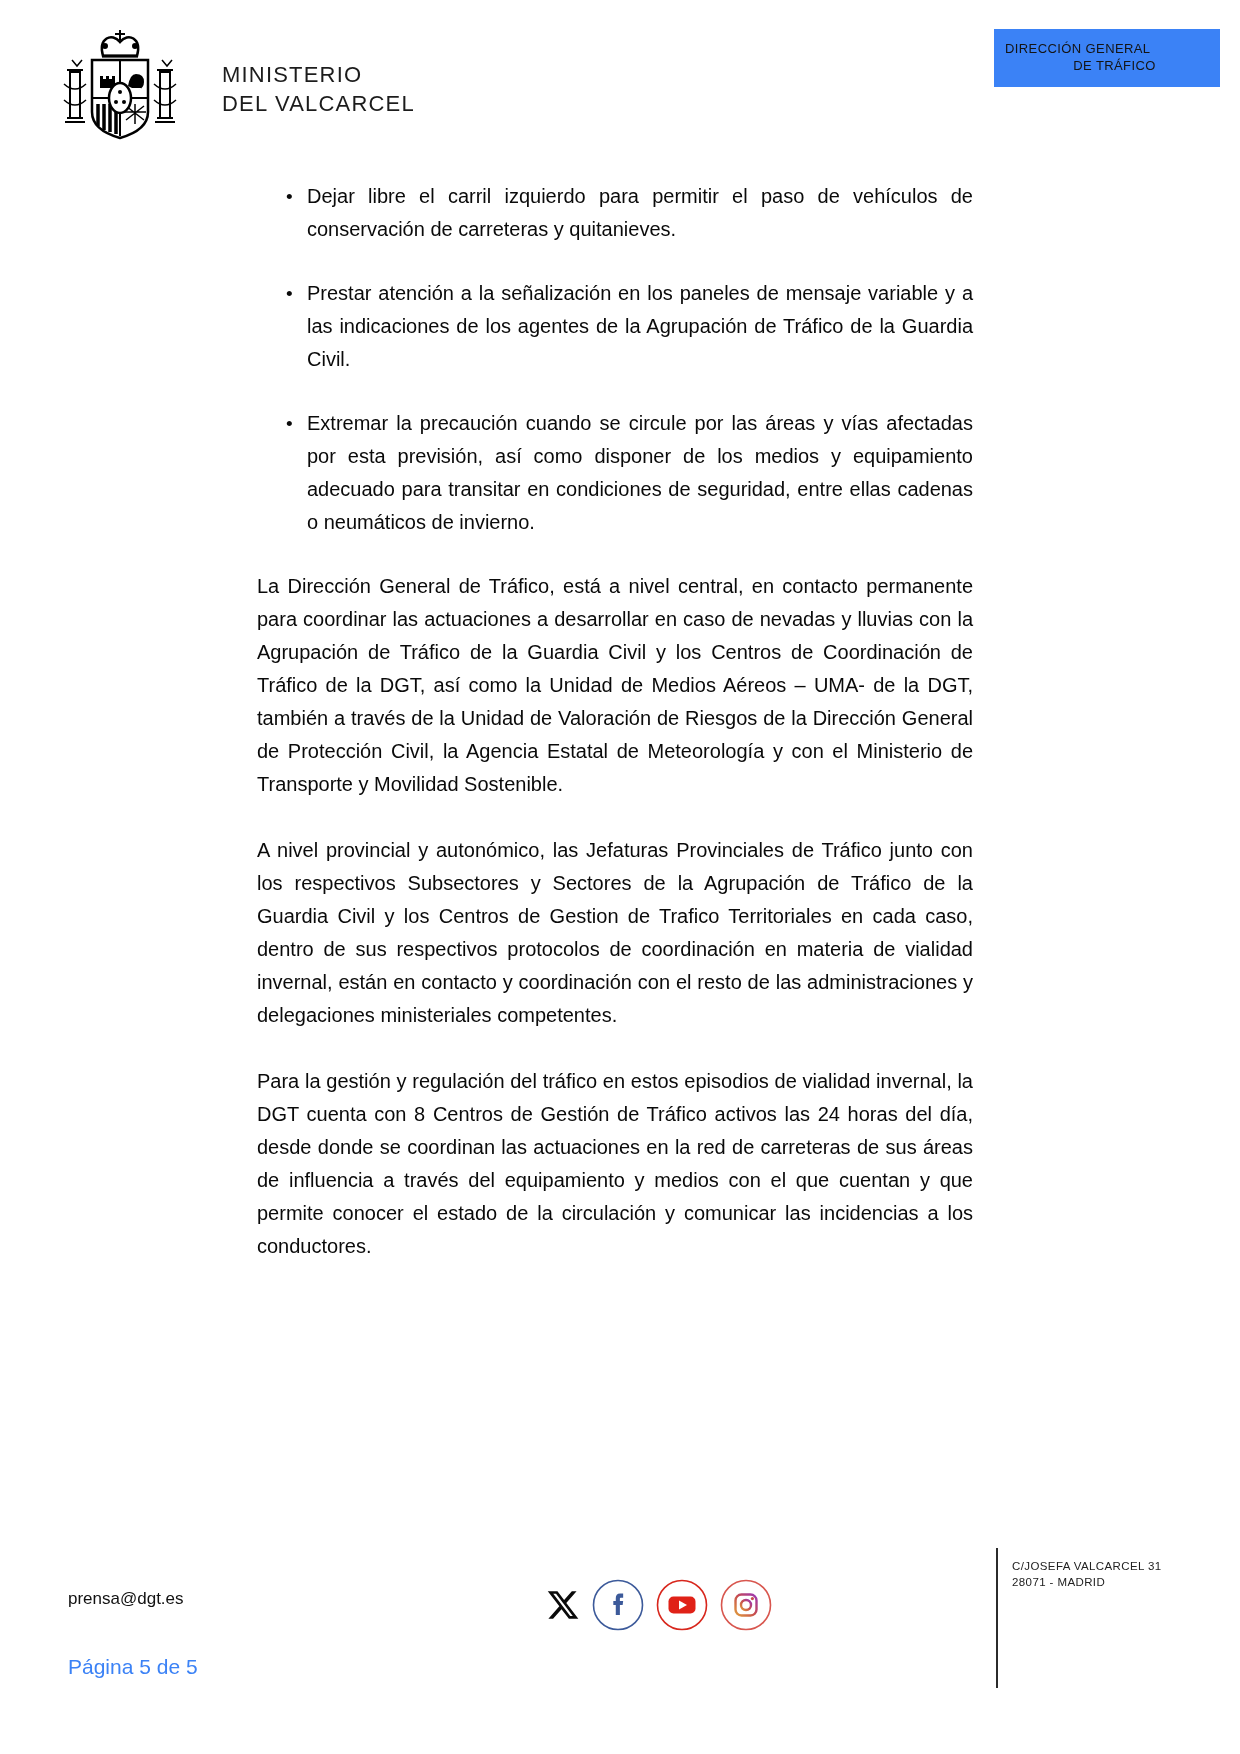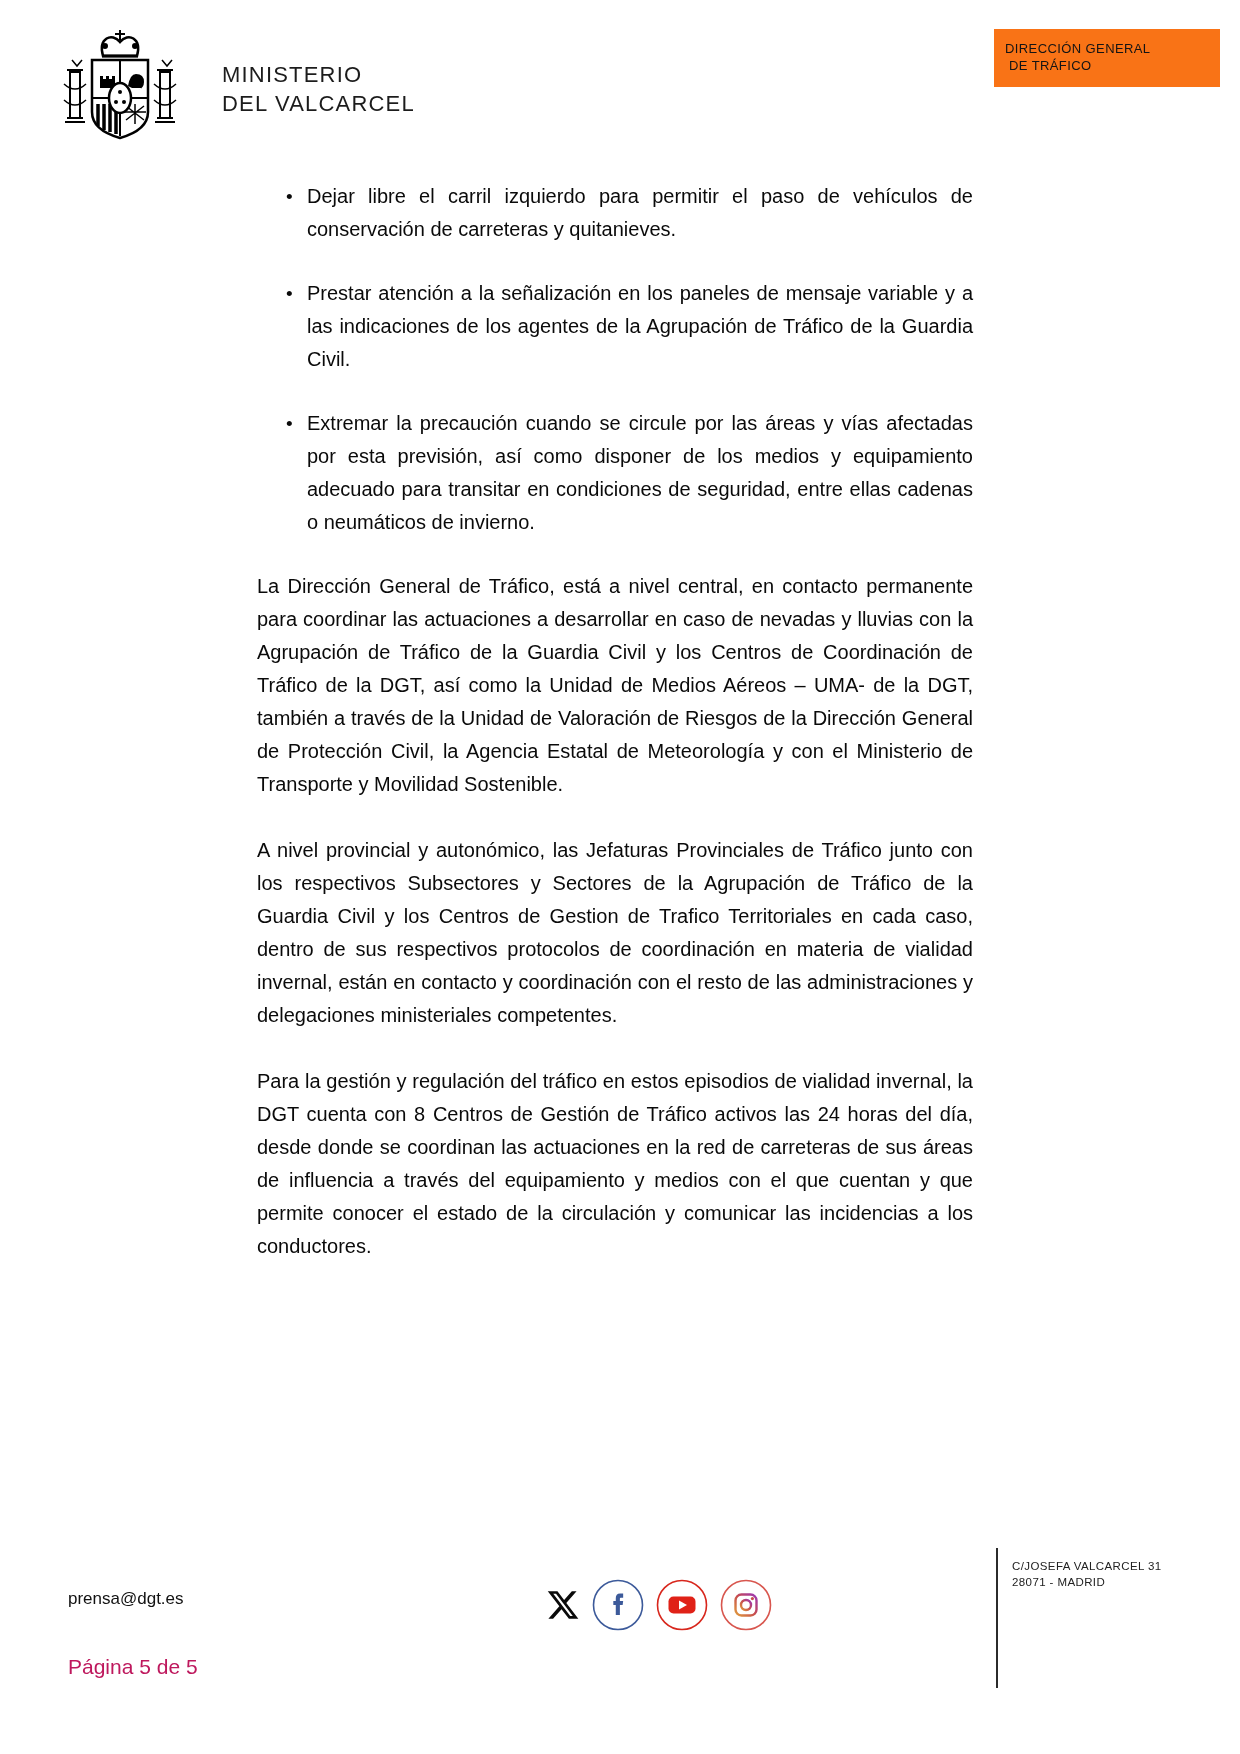--- a/index.html
+++ b/index.html
@@ -11,25 +11,25 @@
 
   
   .coat-of-arms { position:absolute; left:58px; top:26px; width:124px; height:116px; }
   .ministry-name {
     position:absolute; left:222px; top:60px;
     font-size:22px; line-height:29px; letter-spacing:1.2px; color:#1c1c1c;
     font-weight:400;
   }
   .dgt-badge {
     position:absolute; left:994px; top:29px; width:226px; height:58px;
-    background:#f97316; color:#141414;
+    background:#3b82f6; color:#141414;
     font-size:13px; line-height:17px; letter-spacing:.4px;
     padding:11px 0 0 11px;
   }
-  .dgt-badge .line2 { display:block; margin-left:4px; }
+  .dgt-badge .line2 { display:block; margin-left:4px;text-align:center; }
 
   
   .doc-body {
     position:absolute; left:257px; top:180px; width:716px;
     font-size:20px; line-height:33px; text-align:justify; color:#0a0a0a;
   }
   .doc-body p { margin:0 0 33px 0; }
   ul.bullet-list { list-style:none; margin:0 0 8px 0; }
   ul.bullet-list li {
     position:relative; padding-left:50px; margin:0 0 31px 0; text-align:justify;
@@ -38,21 +38,21 @@
     content:"•"; position:absolute; left:29px; top:0; font-size:19px;
   }
   h2.section-heading {
     font-size:21px; font-weight:bold; margin:7px 0 33px 0;
     text-decoration:underline; text-underline-offset:4px; text-decoration-thickness:2px;
     letter-spacing:.2px;
   }
 
   
   .press-email { position:absolute; left:68px; top:1589px; font-size:17px; color:#111; }
-  .page-indicator { position:absolute; left:68px; top:1655px; font-size:21px; color:#be185d; }
+  .page-indicator { position:absolute; left:68px; top:1655px; font-size:21px; color:#3b82f6; }
   .social-row {
     position:absolute; left:546px; top:1579px; display:flex; align-items:center; gap:12px;
   }
   .social-icon { display:block; cursor:pointer; }
   .links-row {
     position:absolute; left:417px; top:1658px; font-size:20px; font-weight:bold;
     white-space:nowrap;
   }
   .links-row a { color:#0202dd; text-decoration:underline; text-underline-offset:3px; cursor:pointer; }
   .links-row .sep { color:#0202dd; font-style:italic; padding:0 6px; }

